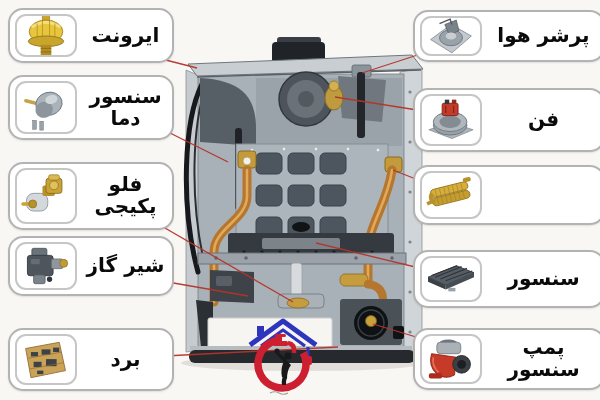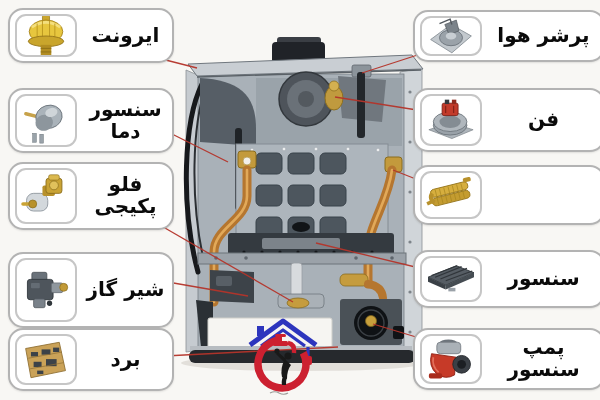--- a/index.html
+++ b/index.html
@@ -226,21 +226,21 @@
         <rect x="24" y="36" width="12" height="13" fill="#b28d22"></rect>
         <g stroke="#8a6d15" stroke-width="1">
           <line x1="24" y1="40" x2="36" y2="40"></line>
             <line x1="24" y1="44" x2="36" y2="44"></line>
         </g>
       </svg>
     </div>
     <div class="cap">ایرونت</div>
   </div>
 
-  <div class="callout left-col" style="top:88px;height:65px">
+  <div class="callout left-col" style="top:75px;height:65px">
     <div class="thumb">
       <svg viewBox="0 0 60 52">
         <rect x="5" y="18" width="22" height="4" rx="2" fill="#c7a24a" transform="rotate(14 16 20)"></rect>
         <g transform="rotate(-16 31 24)">
           <ellipse cx="34" cy="22" rx="15" ry="13" fill="#aab3ba" stroke="#6d767d" stroke-width="1"></ellipse>
           <ellipse cx="27" cy="27" rx="10" ry="9" fill="#8d969d"></ellipse>
           <ellipse cx="38" cy="18" rx="7" ry="5" fill="#cfd5d9"></ellipse>
         </g>
         <rect x="15" y="40" width="4" height="10" fill="#9aa3aa" stroke="#6d767d" stroke-width="0.6"></rect>
         <rect x="23" y="41" width="4" height="10" fill="#9aa3aa" stroke="#6d767d" stroke-width="0.6"></rect>
@@ -257,21 +257,21 @@
         <rect x="30" y="6" width="18" height="17" rx="3" fill="#c9a335" stroke="#8a6d1c" stroke-width="1"></rect>
         <rect x="33" y="2" width="12" height="6" rx="2" fill="#dbb94f" stroke="#8a6d1c" stroke-width="0.7"></rect>
         <circle cx="39" cy="14" r="5" fill="#e0c15c" stroke="#8a6d1c" stroke-width="0.8"></circle>
         <rect x="2" y="33" width="12" height="4" rx="2" fill="#c9a335"></rect>
         <circle cx="15" cy="35" r="4.5" fill="#b8912b" stroke="#8a6d1c" stroke-width="0.8"></circle>
       </svg>
     </div>
     <div class="cap">فلو پکیجی</div>
   </div>
 
-  <div class="callout left-col" style="top:252px;height:76px">
+  <div class="callout left-col" style="top:236px;height:60px">
     <div class="thumb">
       <svg viewBox="0 0 60 52">
         <rect x="14" y="6" width="17" height="10" rx="2" fill="#6a727a" stroke="#41474d" stroke-width="0.8"></rect>
         <rect x="9" y="14" width="29" height="23" rx="3" fill="#4e555c" stroke="#31373d" stroke-width="1"></rect>
         <rect x="36" y="18" width="13" height="11" rx="2" fill="#8f979e" stroke="#5f666d" stroke-width="0.8"></rect>
         <circle cx="50" cy="23" r="4.5" fill="#c29a37" stroke="#8a6d1c" stroke-width="0.8"></circle>
         <rect x="16" y="36" width="13" height="10" rx="2" fill="#7a828a" stroke="#4b5157" stroke-width="0.8"></rect>
         <circle cx="34" cy="41" r="3" fill="#30363b"></circle>
         <rect x="13" y="18" width="10" height="6" rx="1" fill="#646c74"></rect>
       </svg>

